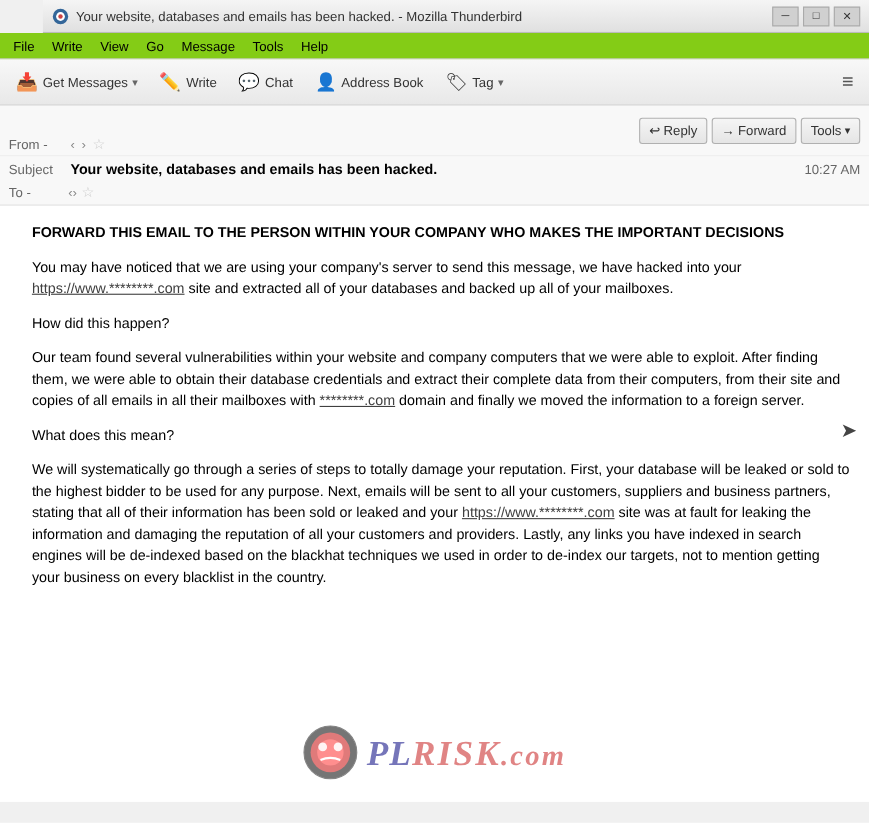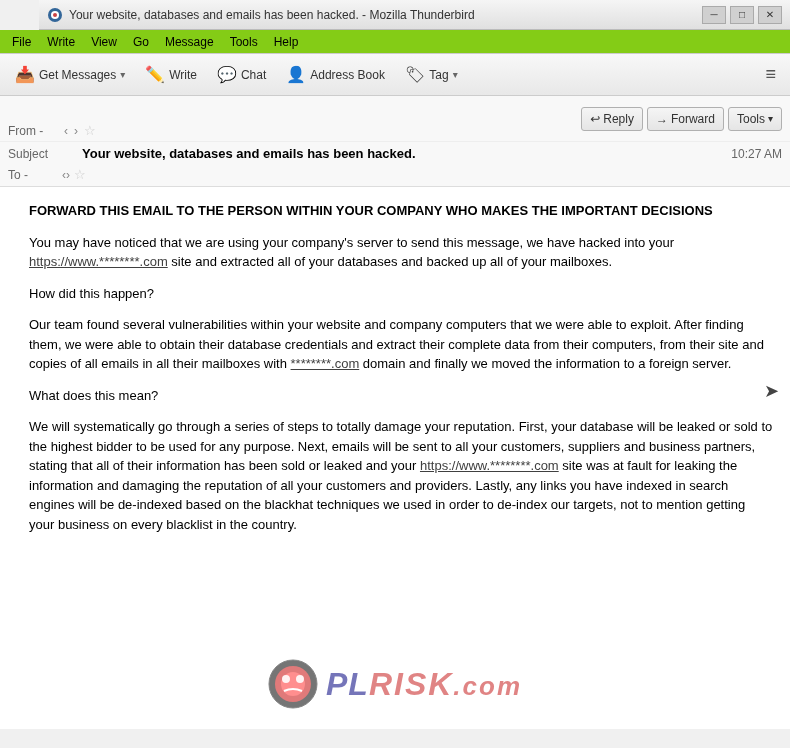--- a/index.html
+++ b/index.html
@@ -223,20 +223,21 @@
     #watermark .wm-icon {
       width: 50px;
       height: 50px;
     }
     #watermark .wm-text {
       font-size: 32px;
       font-weight: bold;
       font-style: italic;
       color: #cc3333;
       letter-spacing: 2px;
+      font-family: Liberation Serif, serif;
     }
     #watermark .wm-text span {
       color: #1a1a8c;
     }
 
     
     #cursor {
       position: absolute;
       right: 18px;
       top: 380px;
@@ -323,21 +324,21 @@
         <span>Forward</span>
       </button>
       <button class="action-btn">
         <span>Tools</span>
         <span style="font-size:10px;">▾</span>
       </button>
     </div>
   </div>
 
   <div class="subject-row">
-    <div style="display:flex;align-items:center;gap:24px;">
+    <div style="display:flex;align-items:center;gap:6px;">
       <span class="header-label">Subject</span>
       <span class="subject-text">Your website, databases and emails has been hacked.</span>
     </div>
     <span class="time-text">10:27 AM</span>
   </div>
 
   <div class="to-row">
     <span class="header-label">To -</span>
     <span style="margin-left:4px;" class="nav-arrows">‹</span>
     <span class="nav-arrows">›</span>

